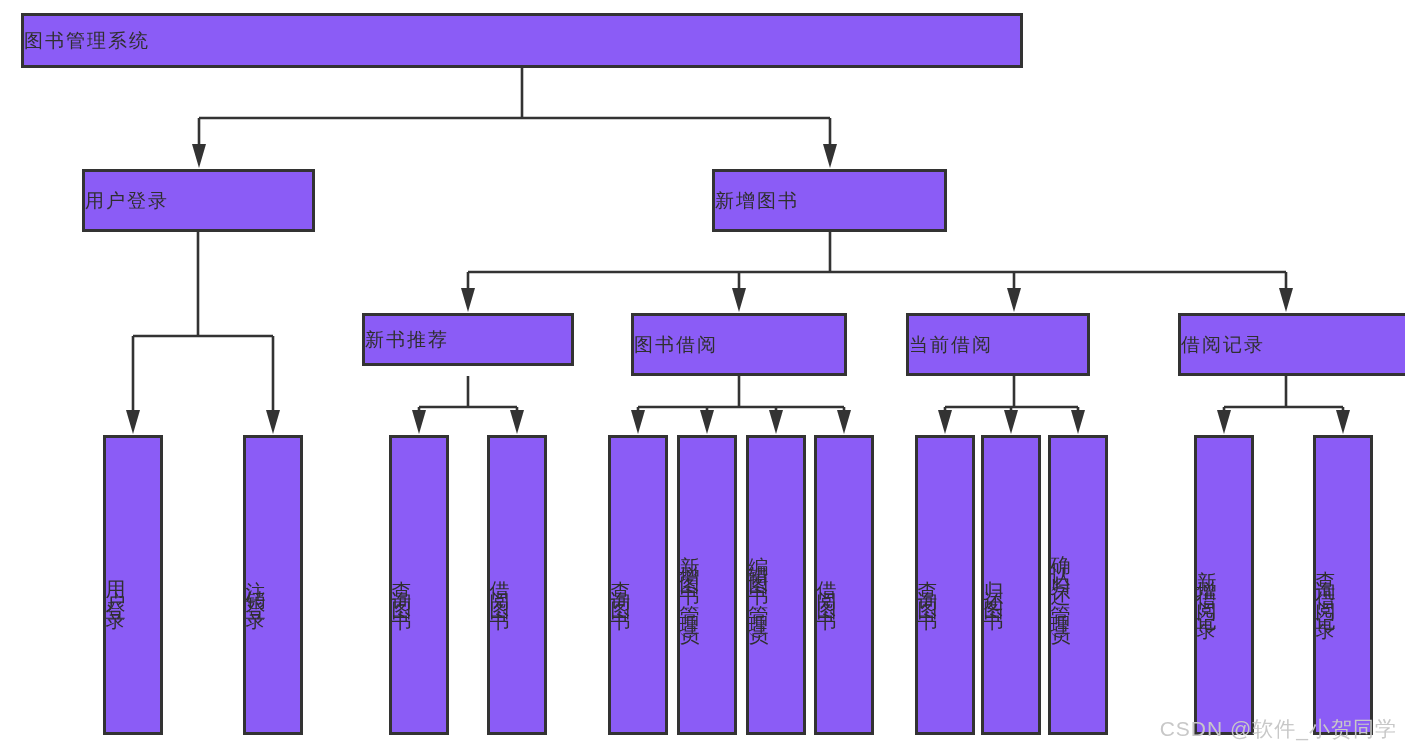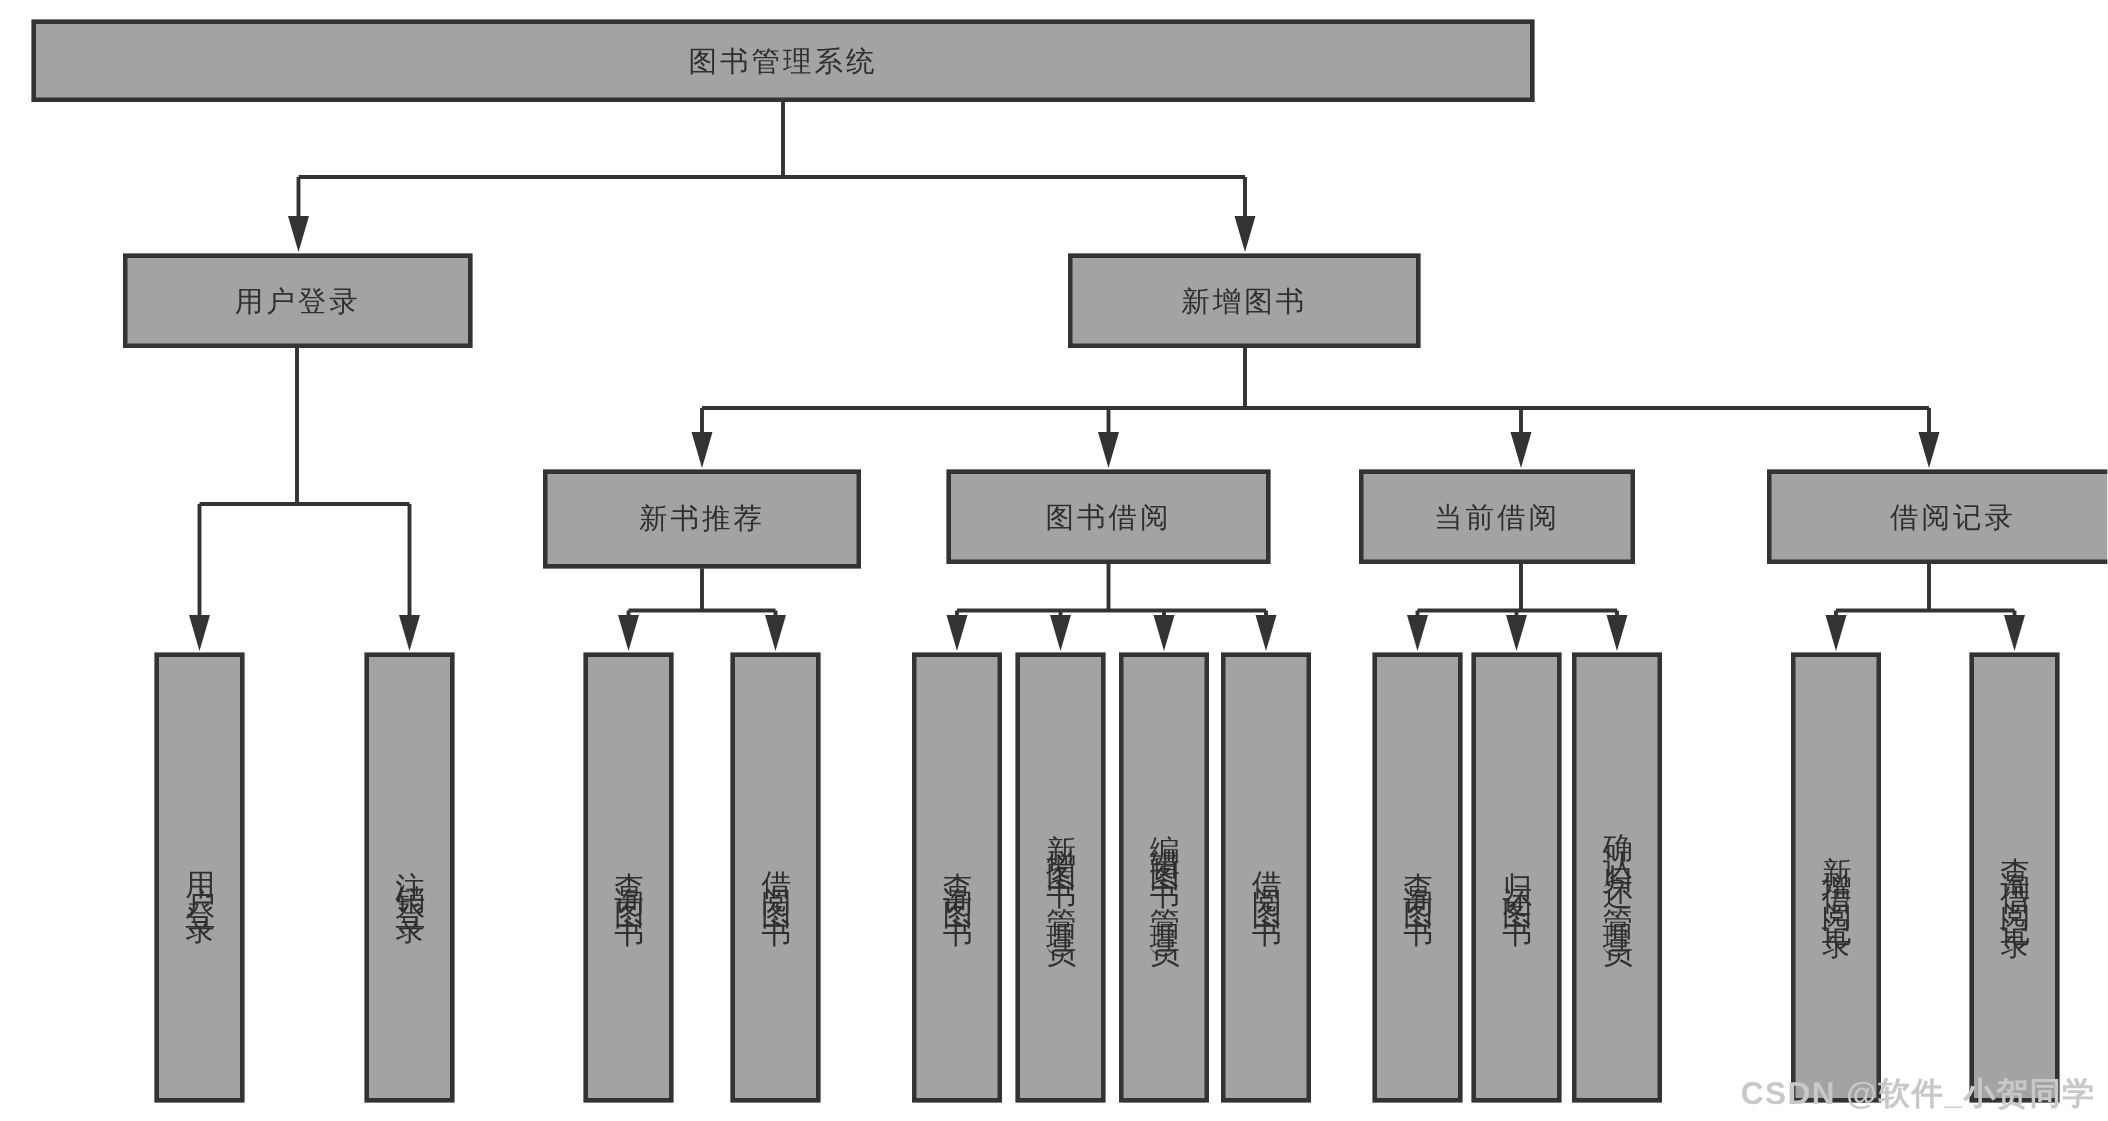--- a/index.html
+++ b/index.html
@@ -7,25 +7,24 @@
     position:relative;
     width:1405px;height:747px;
     background:#ffffff;
     font-family:"Liberation Sans","DejaVu Sans",sans-serif;
     overflow:hidden;
   }
   .wires{position:absolute;left:0;top:0;width:1405px;height:747px;}
   .node{
     position:absolute;
     box-sizing:border-box;
-    background:#a3a3a3;
+    background:#8b5cf6;
     border:3px solid #333333;
     display:flex;
     align-items:center;
-    justify-content:center;
     color:#2f2f2f;
     z-index:2;
   }
   .hnode span{
     font-size:19px;
     letter-spacing:2px;
     white-space:nowrap;
   }
   .vnode{width:60px;height:300px;top:435px;}
   .vnode span{
@@ -34,21 +33,21 @@
     font-size:20px;
     letter-spacing:10px;
     line-height:1.0;
     white-space:nowrap;
   }
   .watermark{
     position:absolute;
     right:8px;
     bottom:4px;
     font-size:21px;
-    font-weight:700;
+    font-weight:400;
     color:#c8c8c8;
     letter-spacing:1px;
     z-index:5;
     white-space:nowrap;
   }
 </style>
 </head>
 <body>
 
 <div class="canvas">
@@ -123,21 +122,21 @@
     <span>图书管理系统</span>
   </div>
 
   <div class="node hnode" style="left:82px;top:169px;width:233px;height:63px">
     <span>用户登录</span>
   </div>
   <div class="node hnode" style="left:712px;top:169px;width:235px;height:63px">
     <span>新增图书</span>
   </div>
 
-  <div class="node hnode" style="left:362px;top:313px;width:212px;height:66px">
+  <div class="node hnode" style="left:362px;top:313px;width:212px;height:53px">
     <span>新书推荐</span>
   </div>
   <div class="node hnode" style="left:631px;top:313px;width:216px;height:63px">
     <span>图书借阅</span>
   </div>
   <div class="node hnode" style="left:906px;top:313px;width:184px;height:63px">
     <span>当前借阅</span>
   </div>
   <div class="node hnode" style="left:1178px;top:313px;width:248px;height:63px">
     <span>借阅记录</span>

